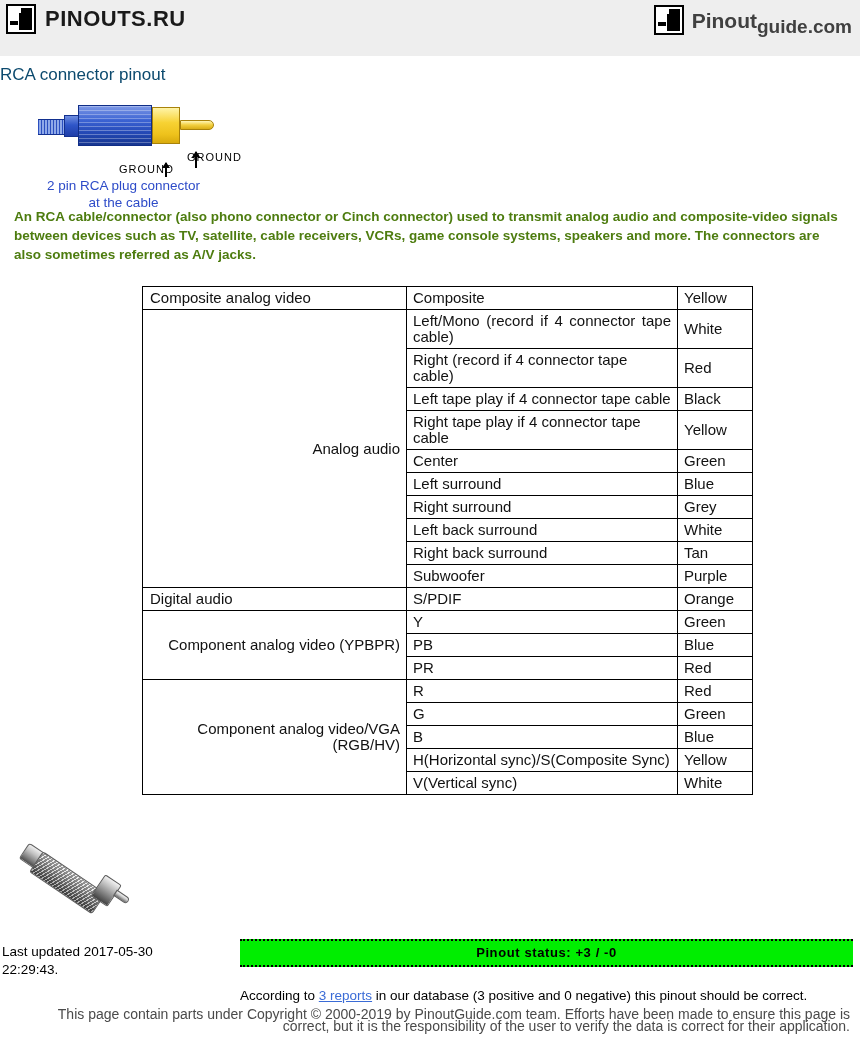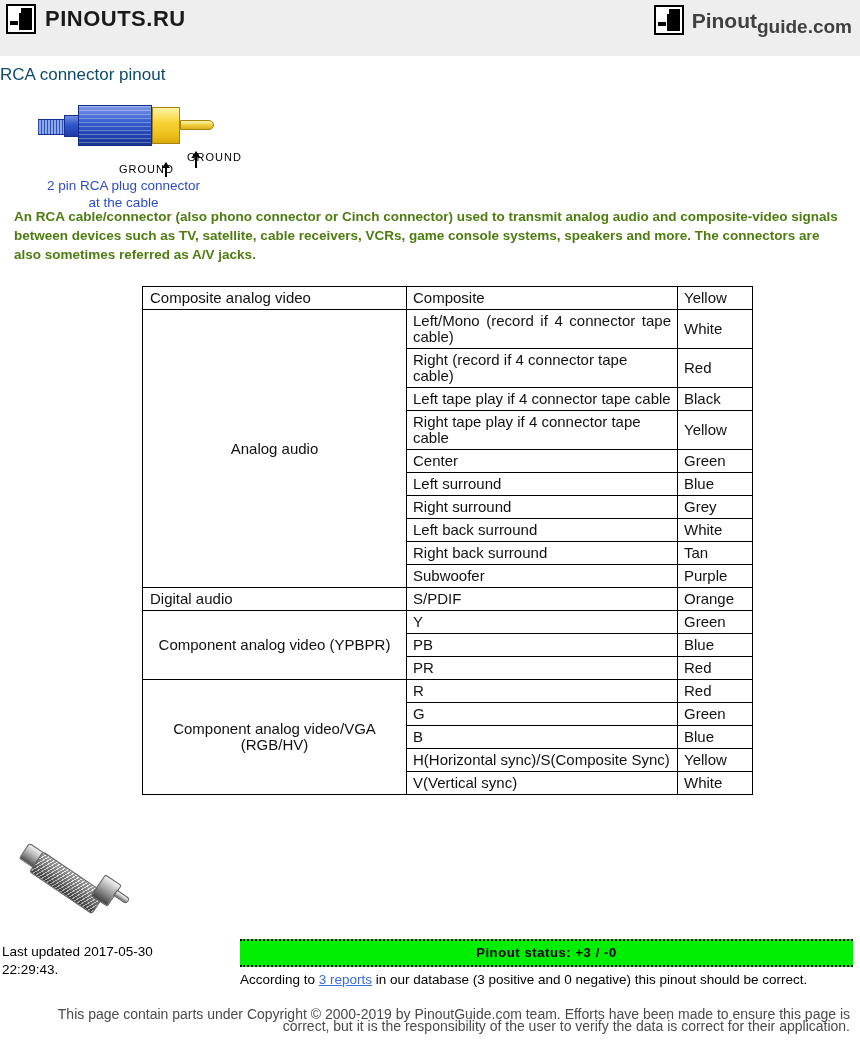--- a/index.html
+++ b/index.html
@@ -206,21 +206,21 @@
     padding-left: 36px;
   }
   table.pinout td {
     border: 1px solid #000;
     padding: 3px 6px;
     vertical-align: middle;
     line-height: 16px;
   }
   td.cat {
     width: 250px;
-    text-align: center;
+    text-align: right;
     padding-right: 8px;
   }
   td.cat.left-al { text-align: left; padding-left: 7px; }
   td.sig { width: 258px; }
   td.sig.justify { text-align: justify; text-align-last: left; }
   td.color { width: 62px; }
 
   
   .photo-area {
     position: relative;
@@ -305,21 +305,21 @@
     text-align: center;
     font-size: 13px;
     font-weight: bold;
     letter-spacing: 0.6px;
     padding: 4px 0 5px 0;
     color: #000;
   }
   .status-text {
     font-size: 13.5px;
     line-height: 19px;
-    margin-top: 3px;
+    margin-top: 19px;
     color: #000;
   }
   .link { color: #3a6bd6; }
 
   .copyright {
     position: absolute;
     left: 10px;
     right: 10px;
     bottom: 12px;
     font-size: 14px;

